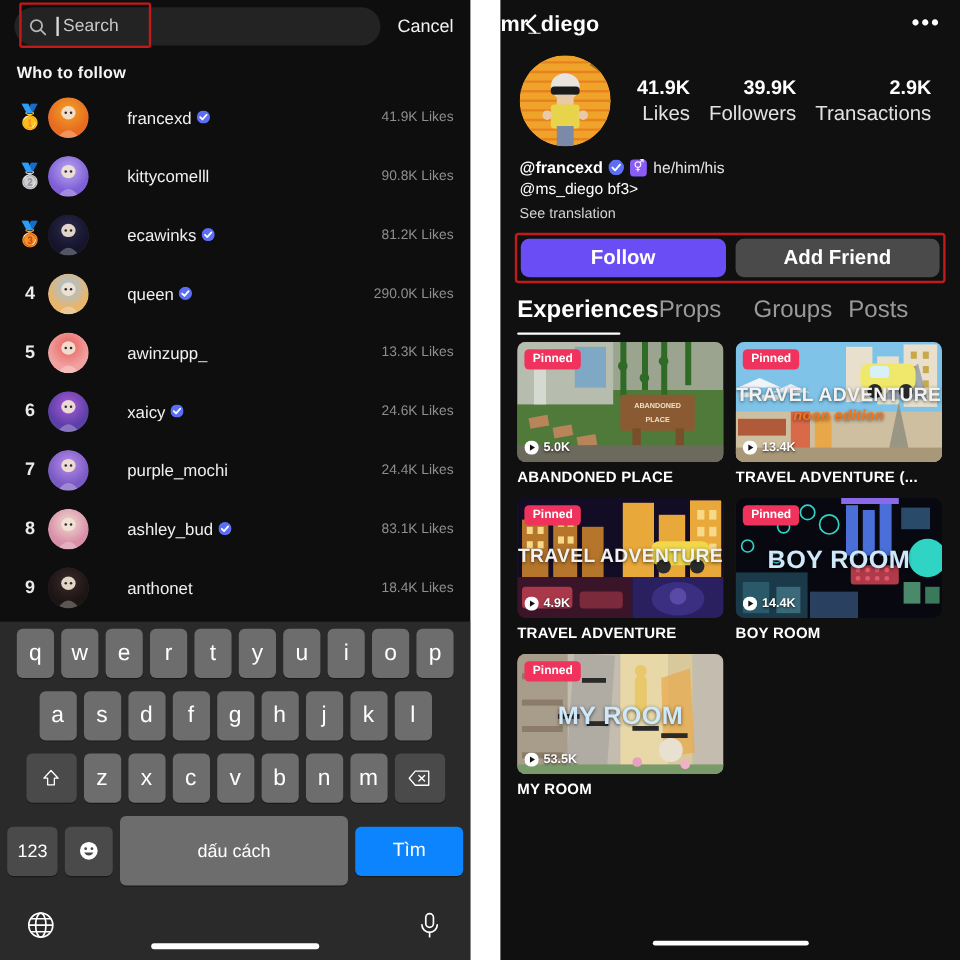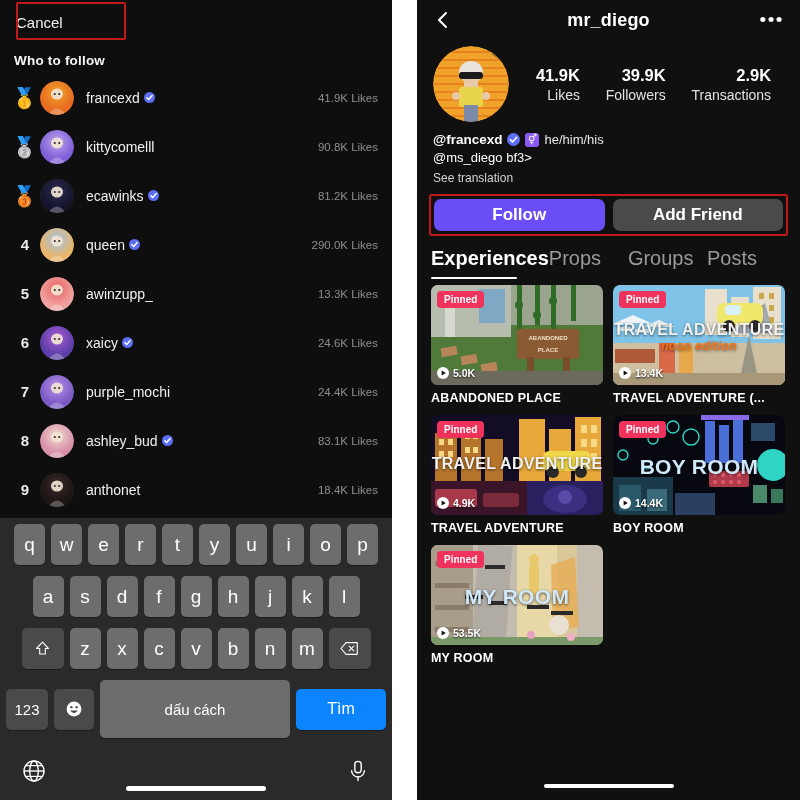--- a/index.html
+++ b/index.html
@@ -85,21 +85,21 @@
   .rank.medal { font-size: 20px; line-height: 1; }
   .avatar {
     width: 34px; height: 34px; flex: 0 0 34px;
     border-radius: 50%;
     margin-right: 12px;
     overflow: hidden;
     position: relative;
     background: #2a2a33;
   }
   .uname-wrap { display:flex; align-items:center; gap:4px; flex:1; min-width:0; }
-  .uname { color: #f0f0f0; font-size: 14px; white-space: nowrap; overflow:hidden; text-overflow: ellipsis; }
+  .uname { color: #f0f0f0; font-size: 14px; white-space: nowrap; overflow:hidden; text-overflow: ellipsis; margin-left: 20px; }
   .verified { width: 11px; height: 11px; flex:0 0 11px; display:block; }
   .likes { color: #8e8e8e; font-size: 11.5px; white-space: nowrap; }
 
   
   .keyboard {
     position: absolute; left: 0; bottom: 0;
     width: 392px; height: 282px;
     background: #2a2a2a;
     padding-top: 6px;
   }
@@ -131,35 +131,35 @@
     width: 140px; height: 5px; border-radius: 3px; background: #ffffff;
   }
 
   
   .r-header {
     position: relative; height: 40px;
     display: flex; align-items: center; padding: 0 16px;
   }
   .back-ico { width: 20px; height: 20px; display:block; }
   .r-title {
-    position:absolute; left:0; right:0; text-align:center;
+    position:absolute; left:0; right:0; text-align:left;
     color:#ffffff; font-size: 18px; font-weight: bold; letter-spacing:.2px;
     pointer-events:none;
   }
   .dots { margin-left: auto; color:#ffffff; font-size: 19px; letter-spacing:1.5px; line-height:0.6; z-index:2;}
 
   .prof-top { display:flex; align-items:center; padding: 6px 16px 0 16px; gap: 0; }
   .prof-avatar {
     width: 76px; height: 76px; border-radius: 50%;
     flex: 0 0 76px; overflow:hidden; position:relative;
   }
   .stats { display:flex; flex:1; justify-content: space-around; padding-left: 14px; }
   .stat { text-align:right; }
   .stat-num { color:#ffffff; font-size:16.5px; font-weight:bold; }
-  .stat-lab { color:#e2e2e2; font-size:14px; margin-top:2px; }
+  .stat-lab { color:#e2e2e2; font-size:17px; margin-top:2px; }
 
   .bio { padding: 10px 16px 0 16px; }
   .bio-line1 { display:flex; align-items:center; gap:5px; flex-wrap:wrap; }
   .bio-handle { color:#ffffff; font-size:13.5px; font-weight:bold; }
   .ver-big { width: 13px; height:13px; display:block; }
   .gender-badge {
     width:14px; height:14px; border-radius:3px; background:#8a5cf6;
     display:flex; align-items:center; justify-content:center;
     color:#fff; font-size:10px; line-height:1;
   }
@@ -228,20 +228,30 @@
   svg { display:block; }
 </style>
 </head>
 <body>
 
 <div id="root">
 
   <div class="panel-left">
 
     <div class="search-row">
+      <div class="search-field">
+        <span class="search-icon">
+          <svg viewBox="0 0 16 16" width="15" height="15">
+            <circle cx="6.8" cy="6.8" r="5" fill="none" stroke="#b5b5b5" stroke-width="1.6"></circle>
+            <line x1="10.5" y1="10.5" x2="14.6" y2="14.6" stroke="#b5b5b5" stroke-width="1.6" stroke-linecap="round"></line>
+          </svg>
+        </span>
+        <span class="search-caret"></span>
+        <span class="search-placeholder">Search</span>
+      </div>
       <div class="cancel-btn">Cancel</div>
       <div class="annot-search"></div>
     </div>
 
     <div class="section-title">Who to follow</div>
 
     <div class="follow-list">
         <div class="follow-row">
           <div class="rank medal">🥇</div>
           <div class="avatar">

